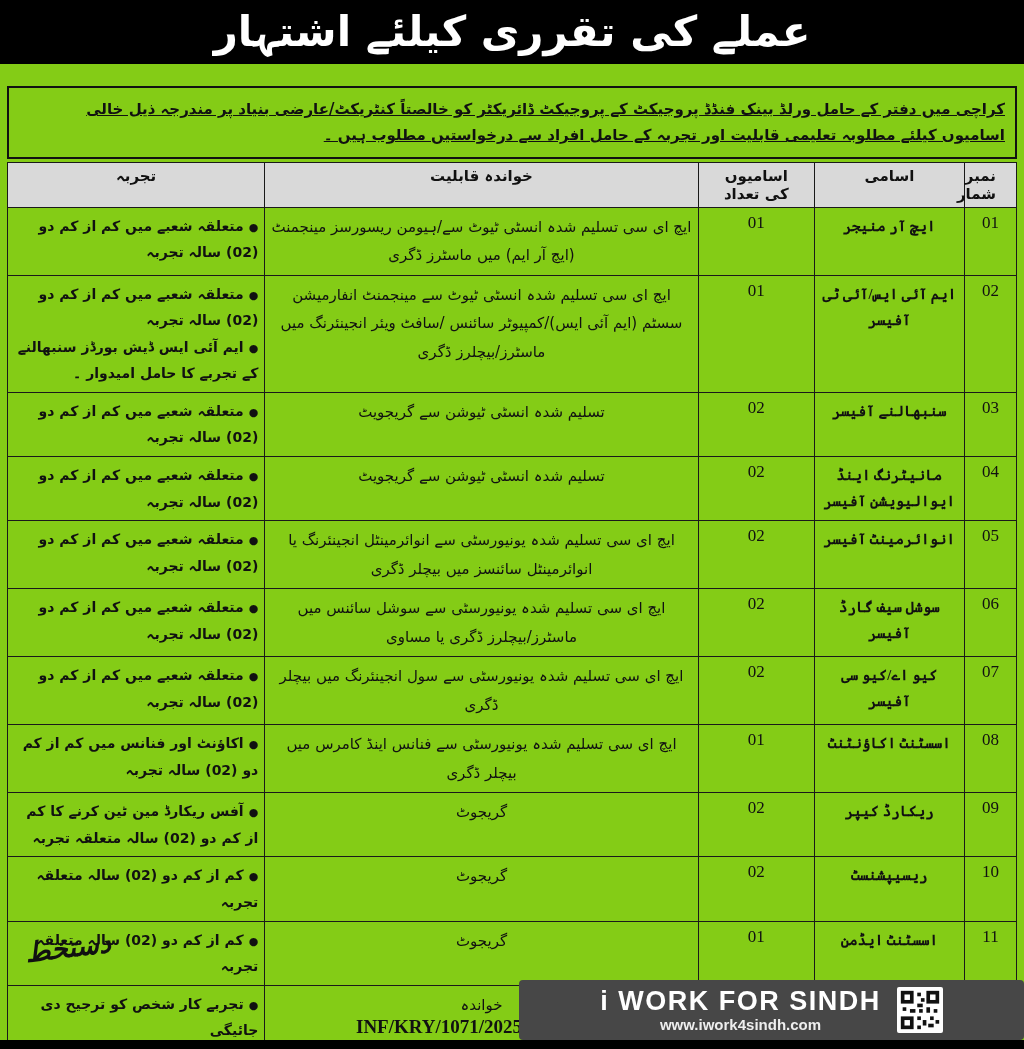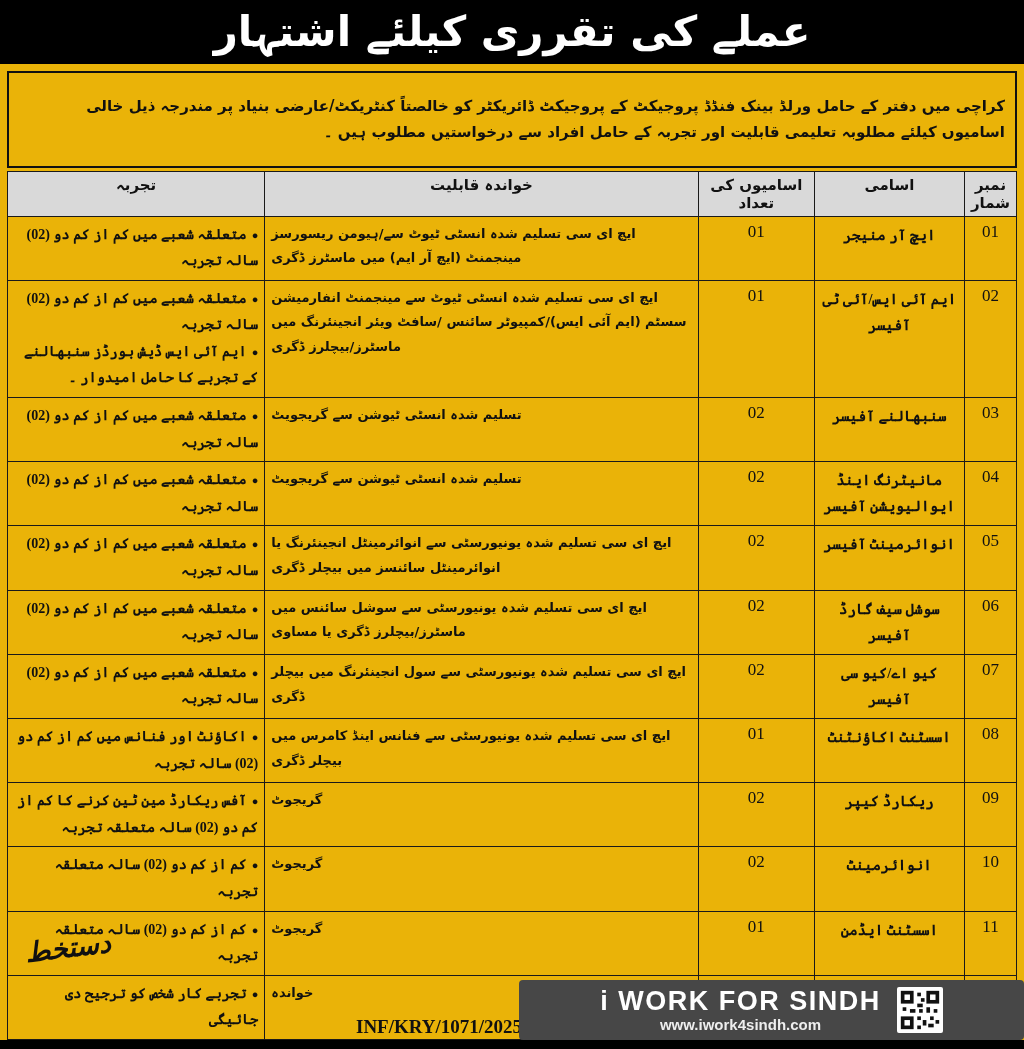--- a/index.html
+++ b/index.html
@@ -1,21 +1,21 @@
 <!DOCTYPE html>
 <html lang="ur"><head>
 <meta charset="utf-8">
 <style>
   * { margin:0; padding:0; box-sizing:border-box; }
   html,body { background:#e8e8e8; }
   .page {
     position:relative;
     width:1024px; height:1049px;
     margin:0 auto;
-    background:#eab308;
+    background:#84cc16;
     overflow:hidden;
     font-family:"DejaVu Sans", sans-serif;
   }
   
   .title-band {
     height:64px;
     background:#000000;
     color:#ffffff;
     display:flex; align-items:center; justify-content:center;
   }
@@ -23,73 +23,74 @@
     font-size:42px; font-weight:bold;
     letter-spacing:2px;
     direction:rtl;
     line-height:1.1;
     font-family:"DejaVu Sans", sans-serif;
   }
   
   .content { margin:0 7px; }
   .intro-box {
     border:2px solid #111;
-    margin-top:7px;
-    padding:20px 10px;
+    margin-top:22px;
+    padding:8px 10px;
     direction:rtl;
     text-align:right;
     font-size:15px; font-weight:bold;
     line-height:1.75;
     color:#111;
+    text-decoration:underline;
   }
   
   table.jobs {
     width:100%;
     margin-top:3px;
     border-collapse:collapse;
     direction:rtl;
     table-layout:fixed;
   }
   table.jobs th, table.jobs td {
     border:1.6px solid #1a1a1a;
     padding:5px 6px;
     vertical-align:top;
     color:#111;
   }
   table.jobs th {
     background:#d9d9d9;
     font-size:15px; font-weight:bold;
     text-align:center;
-    padding:4px 6px;
+    padding:4px 20px;
   }
   td.c-serial, td.c-count {
     text-align:center;
     font-family:"Liberation Serif", serif;
     font-size:17px;
     vertical-align:middle;
     margin-top:38px;
   }
   td.c-post {
     text-align:center;
     font-size:14.5px; font-weight:bold;
     vertical-align:middle;
     line-height:1.8;
     font-family:Liberation Serif, serif;
   }
   td.c-qual {
-    text-align:left;
-    font-size:13px; font-weight:bold;
+    text-align:center;
+    font-size:15px; font-weight:normal;
     line-height:1.9;
   }
   td.c-exp {
     text-align:right;
     font-size:14px; font-weight:bold;
     line-height:1.9;
   }
-  .exp-item { display:block;font-family:Liberation Serif, serif; }
+  .exp-item { display:block; }
   .exp-item .bullet { font-size:11px; margin-left:5px; }
   
   .footer {
     position:absolute;
     left:0; right:0; bottom:9px;
     height:110px;
   }
   .signature-block {
     position:absolute; left:25px; top:2px;
     text-align:center;
@@ -259,21 +260,21 @@
     <td class="c-post">ریکارڈ کیپر</td>
     <td class="c-count">02</td>
     <td class="c-qual">گریجوٹ</td>
     <td class="c-exp">
               <div class="exp-item"><span class="bullet">●</span><span>آفس ریکارڈ مین ٹین کرنے کا کم از کم دو (02) سالہ متعلقہ تجربہ</span></div>
             </td>
   </tr>
 
   <tr>
     <td class="c-serial">10</td>
-    <td class="c-post">انوائرمینٹ</td>
+    <td class="c-post">ریسیپشنسٹ</td>
     <td class="c-count">02</td>
     <td class="c-qual">گریجوٹ</td>
     <td class="c-exp">
               <div class="exp-item"><span class="bullet">●</span><span>کم از کم دو (02) سالہ متعلقہ تجربہ</span></div>
             </td>
   </tr>
 
   <tr>
     <td class="c-serial">11</td>
     <td class="c-post">اسسٹنٹ ایڈمن</td>

